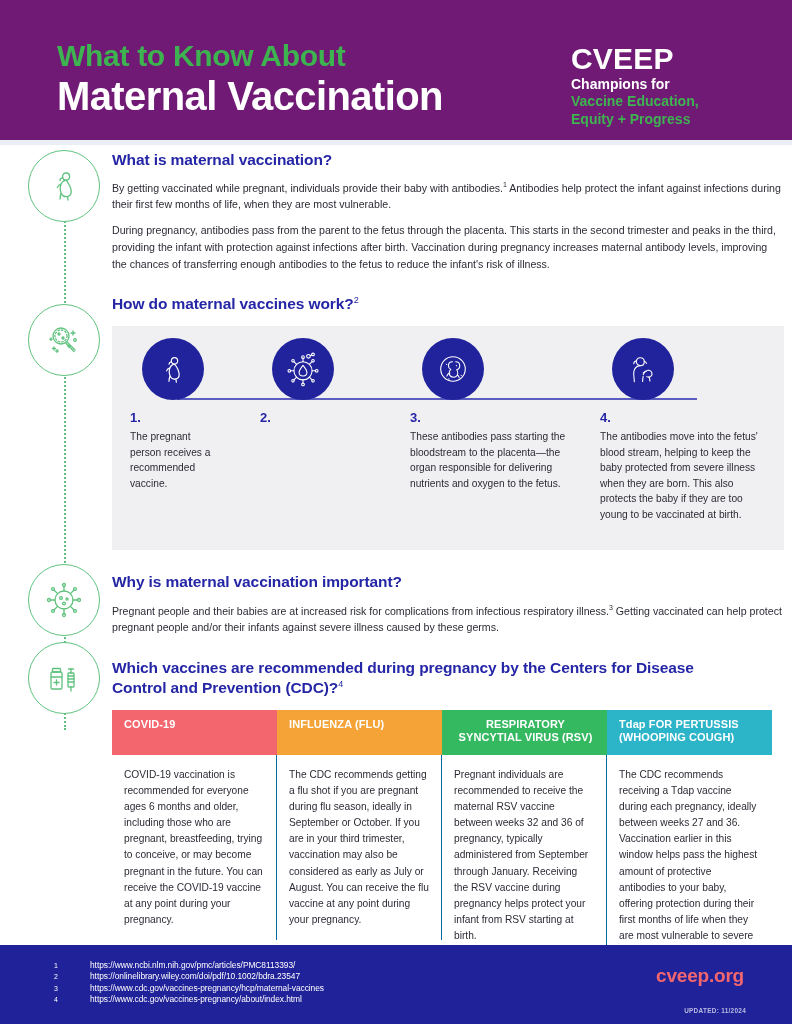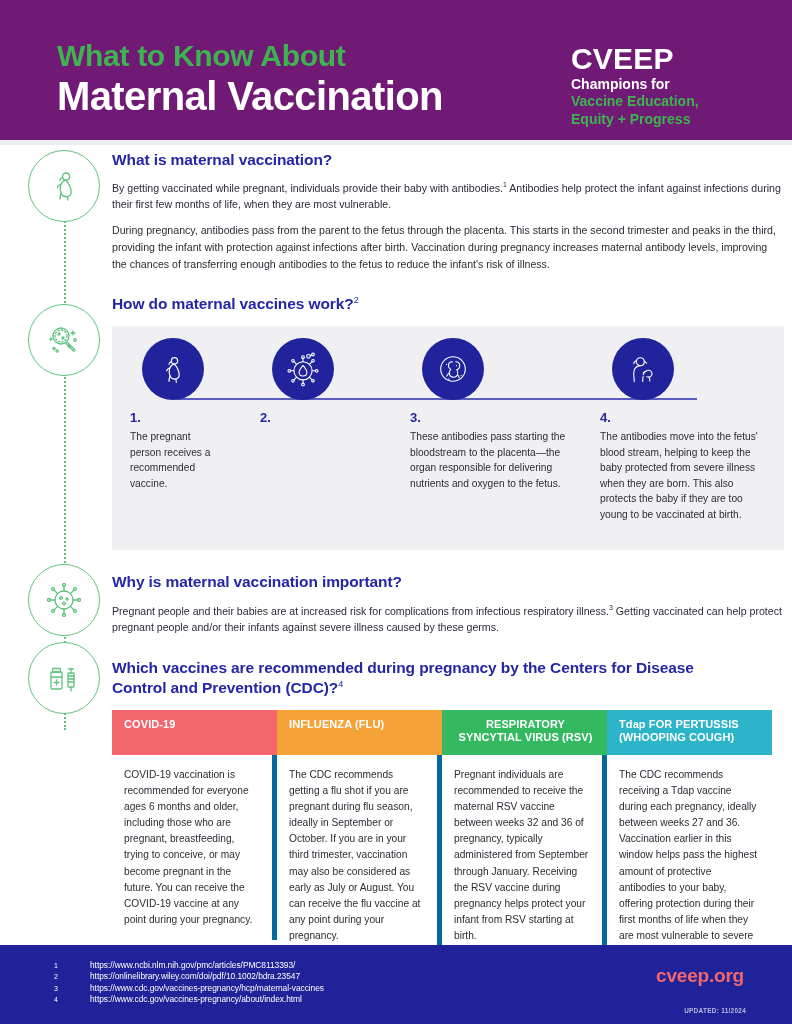--- a/index.html
+++ b/index.html
@@ -190,21 +190,21 @@
     letter-spacing: 0.1px;
     line-height: 1.18;
     display: flex;
     align-items: flex-start;
   }
   .vbody {
     padding: 12px 12px 10px 12px;
     font-size: 10.2px;
     line-height: 1.58;
     color: #2b2b35;
-    border-right: 5px solid #0369a1;
+    border-right: 1px solid #0369a1;
     min-height: 185px;
   }
   .vcol:last-child .vbody { border-right: none; }
 
   
   .footer {
     position: absolute;
     left: 0; top: 945px;
     width: 792px; height: 79px;
     background: #202299;

